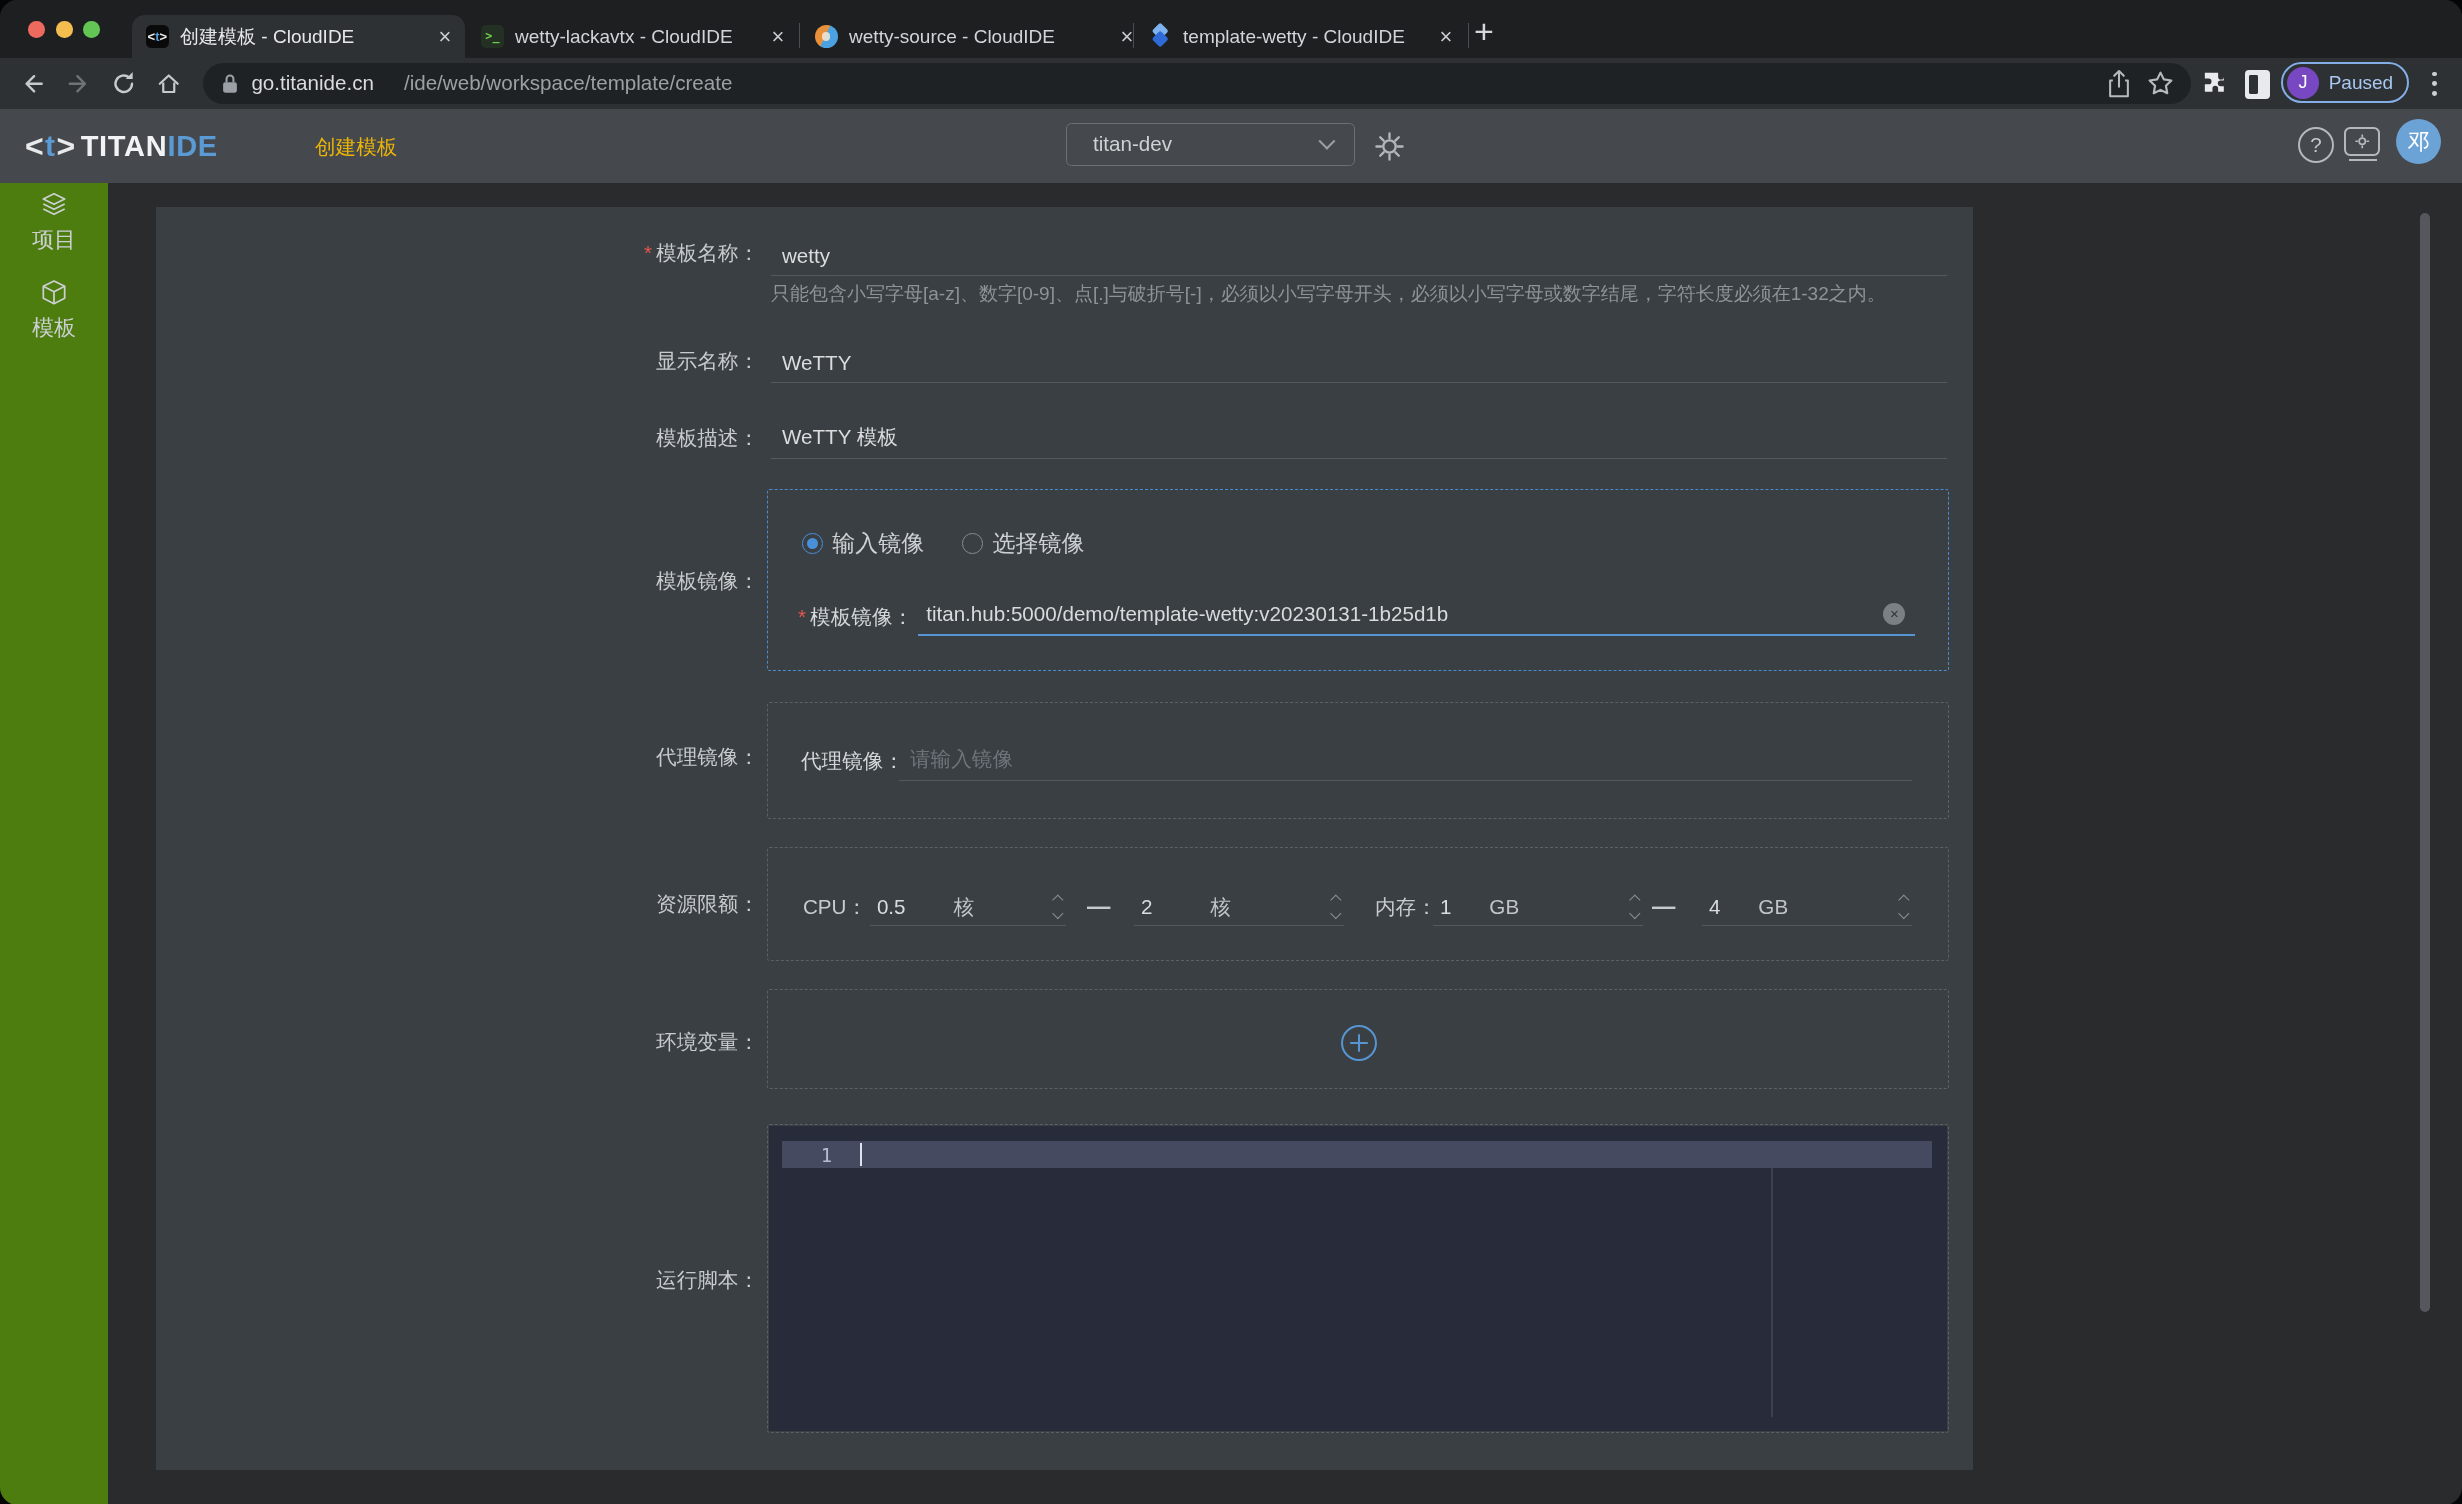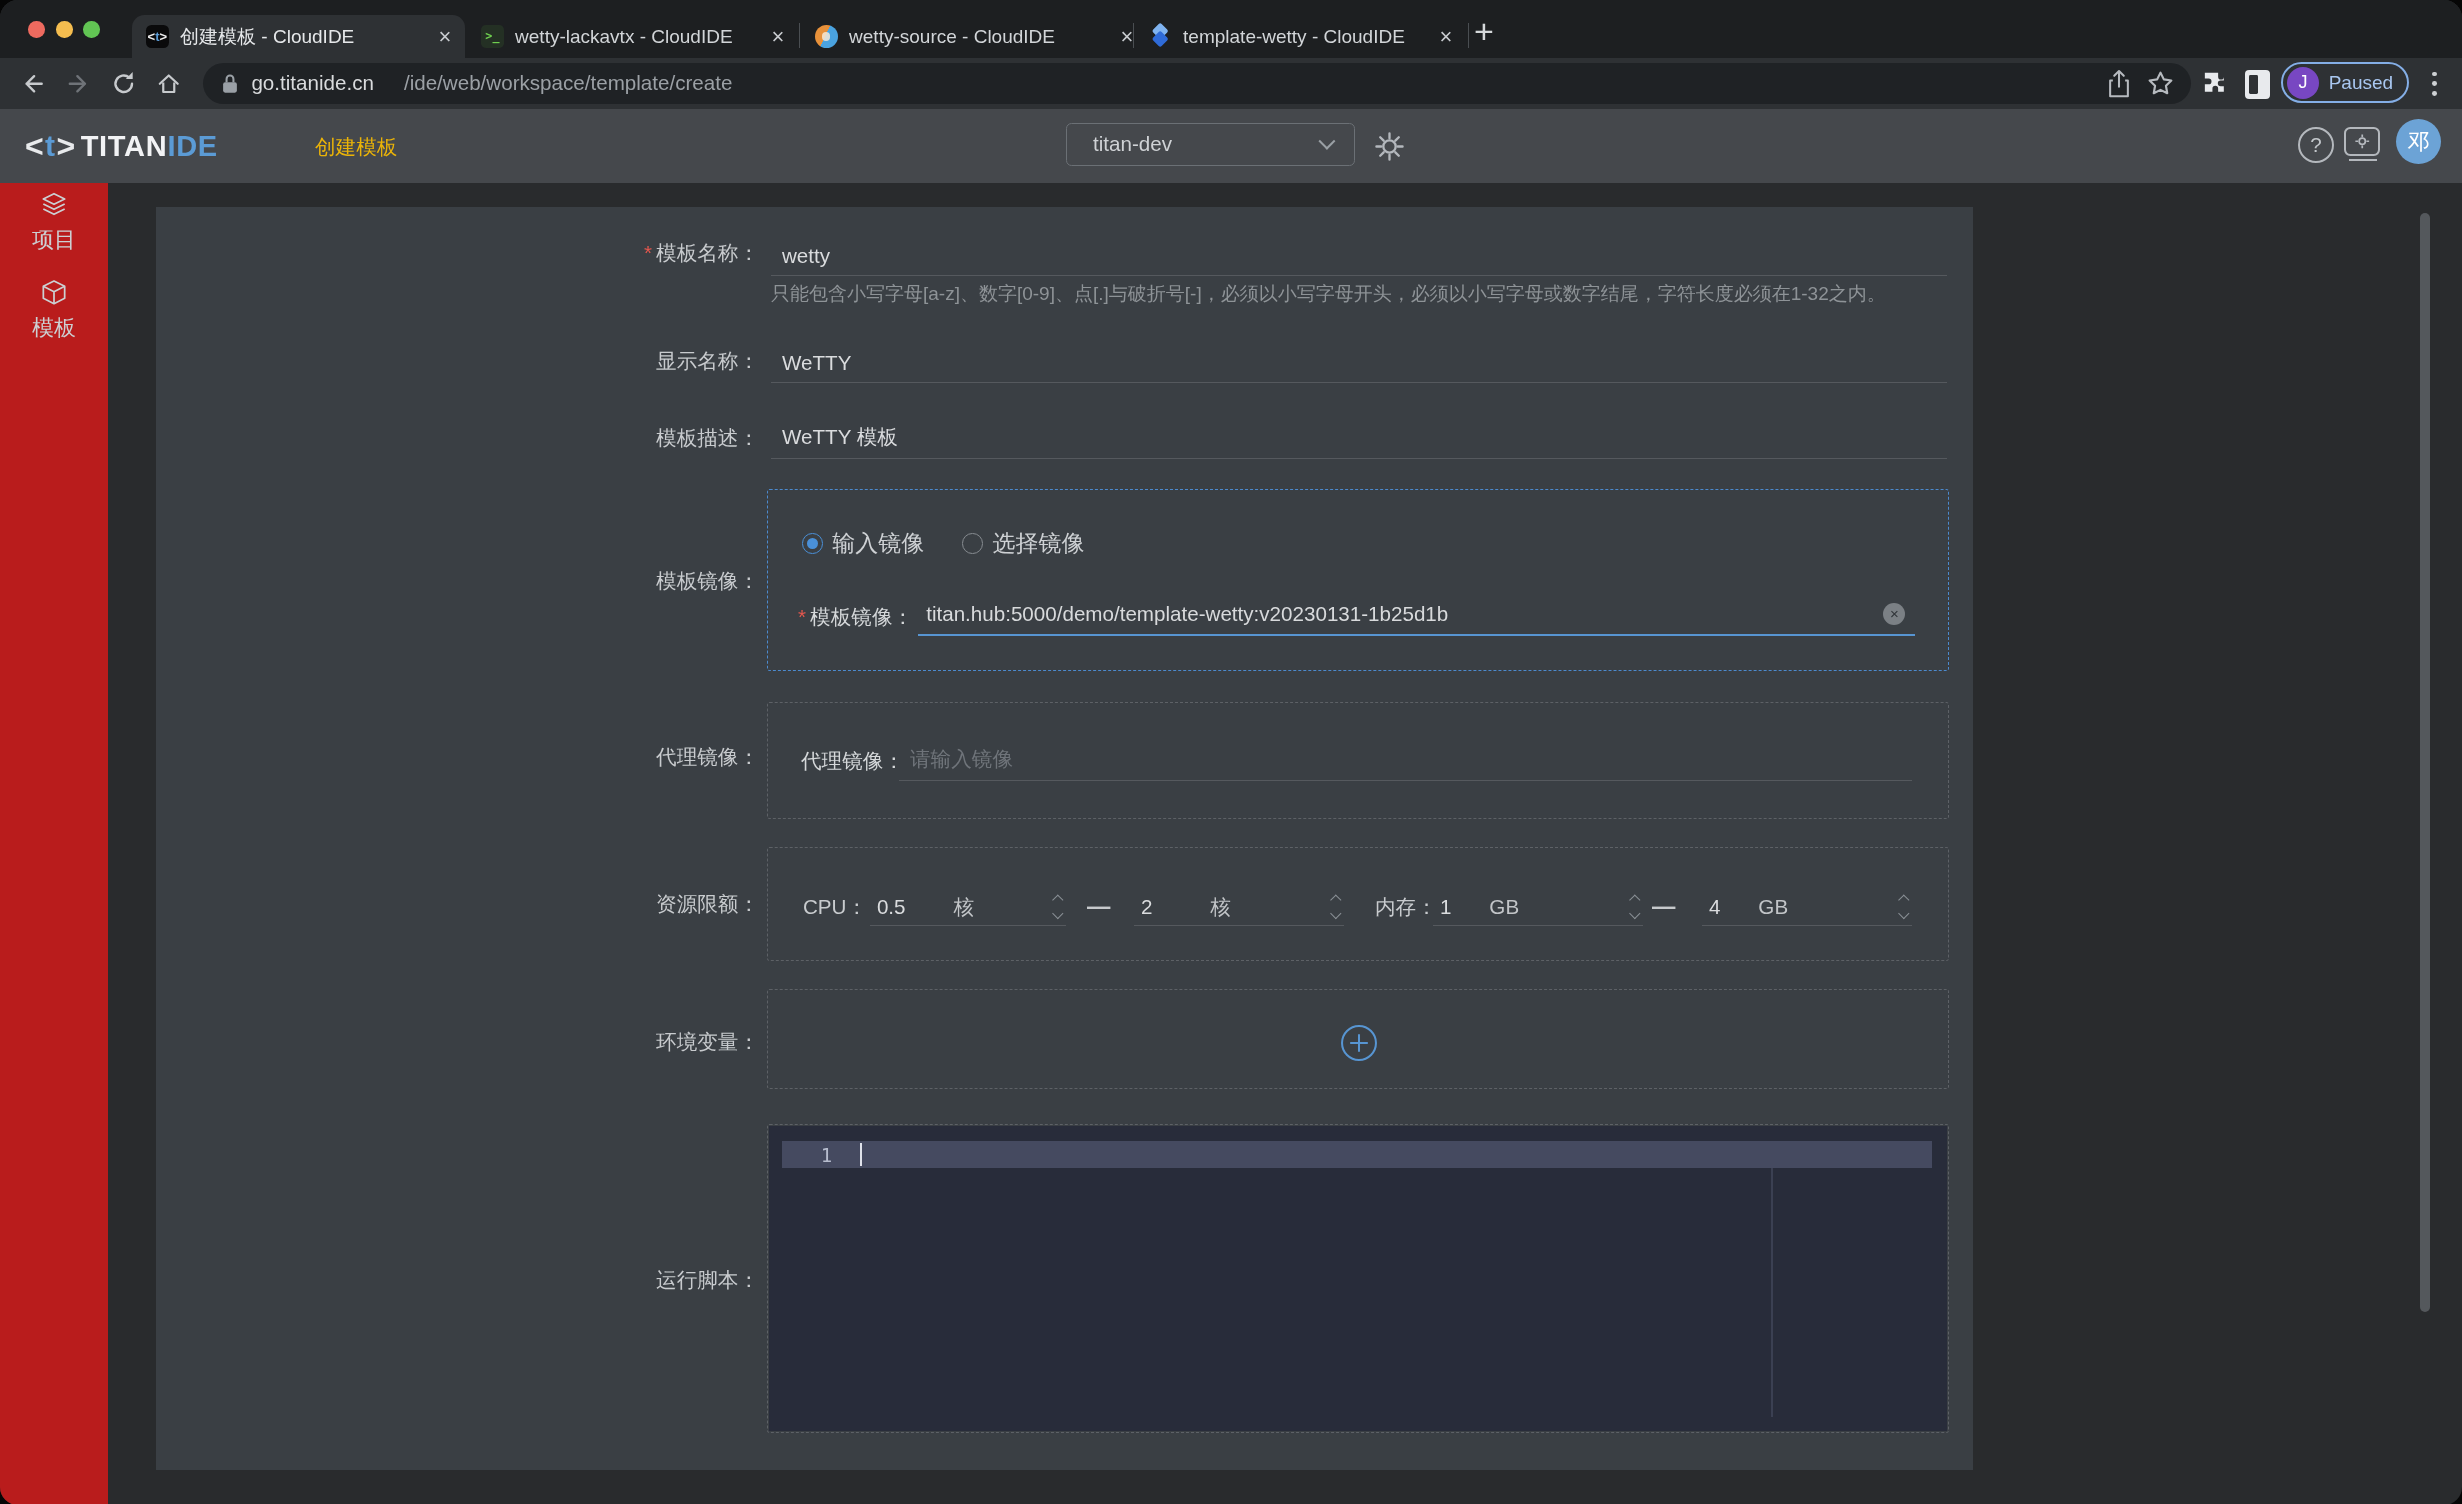--- a/index.html
+++ b/index.html
@@ -52,21 +52,21 @@
   .envsel .sv { margin-left:26px; flex:1; }
   .sel-chev { width:12.4px; height:12.4px; border-left:2.1px solid #9aa0a5; border-bottom:2.1px solid #9aa0a5; transform:rotate(-45deg); margin-right:20.6px; margin-top:-5.5px; }
   .hgear { position:absolute; left:1373px; top:20.6px; }
   .help { position:absolute; left:2298px; top:18px; width:36px; height:36px; border:2.1px solid #b4b8bd; border-radius:50%; color:#c3c7cb; font-size:20.6px; display:flex; align-items:center; justify-content:center; }
   .sysic { position:absolute; left:2344px; top:18px; width:38px; height:38px; }
   .sysic .scr { width:36px; height:29px; border:2.1px solid #b4b8bd; border-radius:6.2px; display:flex; align-items:center; justify-content:center; }
   .sysic .base { width:27.5px; height:2.1px; background:#b4b8bd; margin:3.4px auto 0; }
   .uava { position:absolute; left:2396px; top:10.3px; width:45px; height:45px; border-radius:50%; background:#6ca3d6; color:#fff; font-size:22px; display:flex; align-items:center; justify-content:center; }
 
   
-  .sidebar { position:absolute; left:0; top:183px; width:108px; height:1322px; background:#b91c1c; display:flex; flex-direction:column; align-items:center; padding-top:5.5px; }
+  .sidebar { position:absolute; left:0; top:183px; width:108px; height:1322px; background:#4d7c0f; display:flex; flex-direction:column; align-items:center; padding-top:5.5px; }
   .side-label { font-size:22px; color:#ccd0d3; margin-top:4.1px; }
   .side-icon2 { margin-top:22px; }
   .panel { position:absolute; left:127px; top:207px; width:1817px; height:1263px; background:#3a3f44;margin-left:29px; }
   .scrollbar { position:absolute; left:2420px; top:213px; width:10.3px; height:1099px; background:#54585c; border-radius:5.5px; }
 
   
   .flabel { position:absolute; left:0; width:603px; text-align:right; font-size:20.6px; color:#c8cbce; line-height:25px; white-space:nowrap; }
   .req { color:#e2574e; margin-right:4.1px; }
   .uinput { position:absolute; border-bottom:1.4px solid #55595e; display:flex; align-items:flex-end; padding:0 0 6.9px 11px; font-size:20.6px; color:#dadcde; }
   .fhelp { position:absolute; font-size:19px; color:#8e9397; line-height:25px; }

